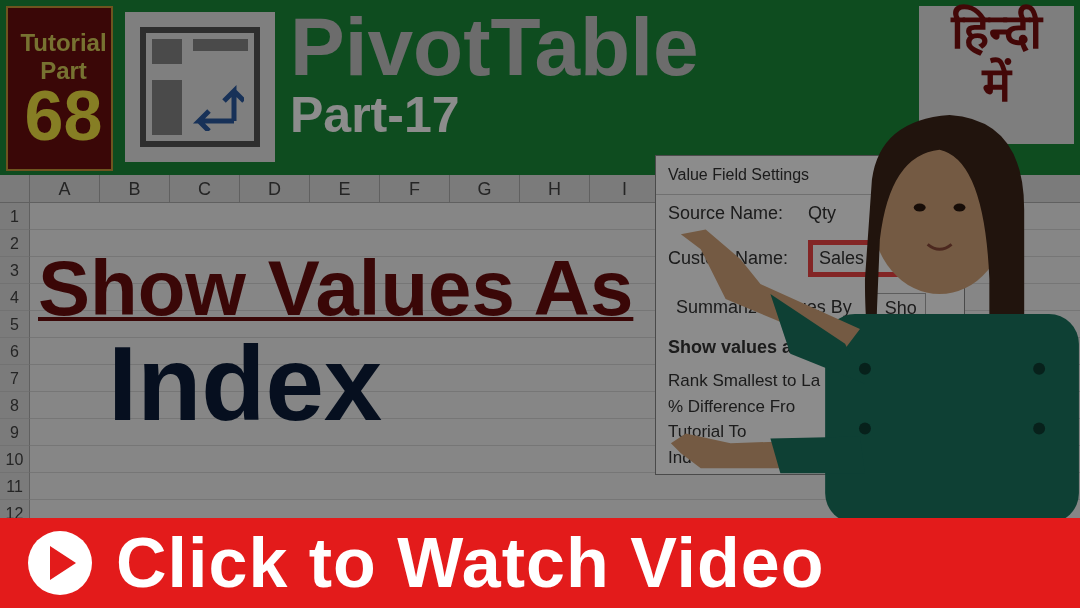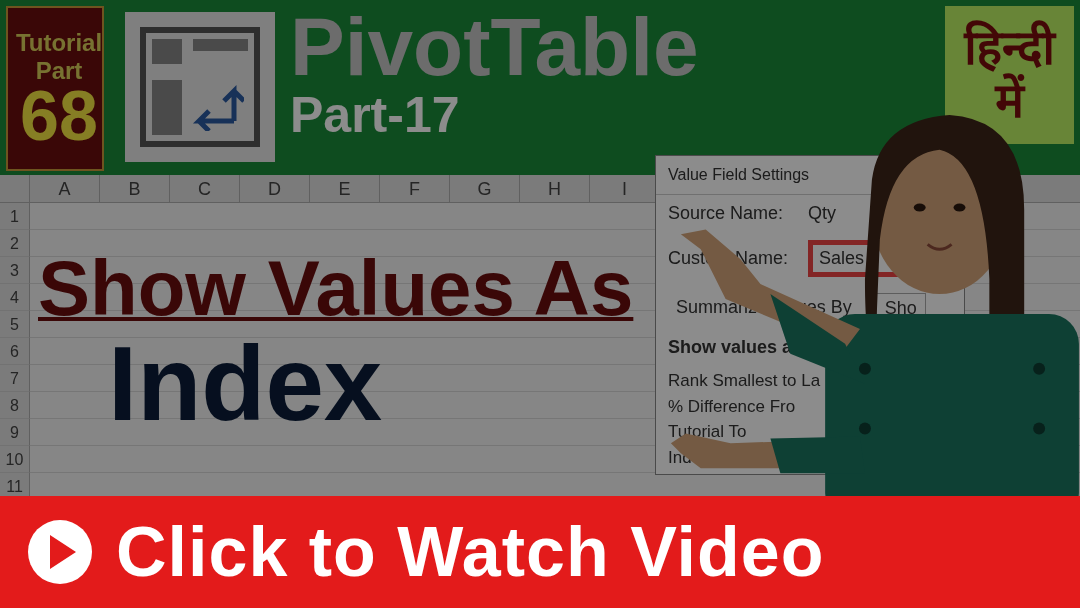--- a/index.html
+++ b/index.html
@@ -27,21 +27,21 @@
       top: 0; left: 0; right: 0;
       height: 175px;
       background: #1b8b3a;
       display: flex;
       align-items: center;
     }
     .tutorial-badge {
       position: absolute;
       top: 6px;
       left: 6px;
-      width: 98px;
+      width: 107px;
       height: 165px;
       background: #6b0e0e;
       border: 2px solid #c89a3a;
       display: flex;
       flex-direction: column;
       align-items: center;
       justify-content: center;
       z-index: 20;
       padding-left: 8px;
     }
@@ -118,27 +118,26 @@
     }
     .header-title .t2 {
       color: #ffffff;
       font-size: 50px;
       font-weight: bold;
     }
     .hindi-badge {
       position: absolute;
       top: 6px;
       right: 6px;
-      width: 129px;
+      width: 155px;
       height: 138px;
-      background: #bef264;
+      background: #e5e5e5;
       display: flex;
       flex-direction: column;
       align-items: center;
-      justify-content: center;
       z-index: 20;
     }
     .hindi-badge span {
       color: #7a0d0d;
       font-size: 48px;
       font-weight: bold;
       line-height: 1.1;
     }
     .spreadsheet {
       position: absolute;
@@ -276,21 +275,21 @@
     }
     .person-svg {
       width: 100%;
       height: 100%;
     }
     .bottom-bar {
       position: absolute;
       bottom: 0;
       left: 0;
       right: 0;
-      height: 112px;
+      height: 90px;
       background: #e31b1b;
       display: flex;
       align-items: center;
       padding: 0 28px;
       gap: 24px;
       z-index: 100;
     }
     .play-circle {
       width: 64px;
       height: 64px;

